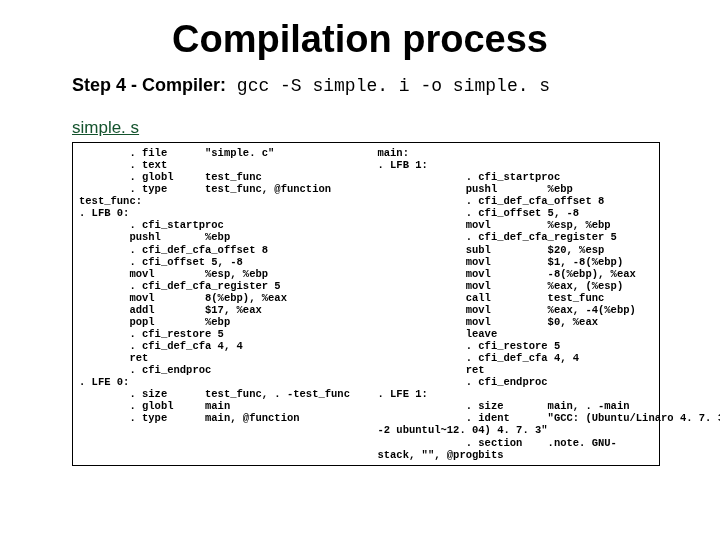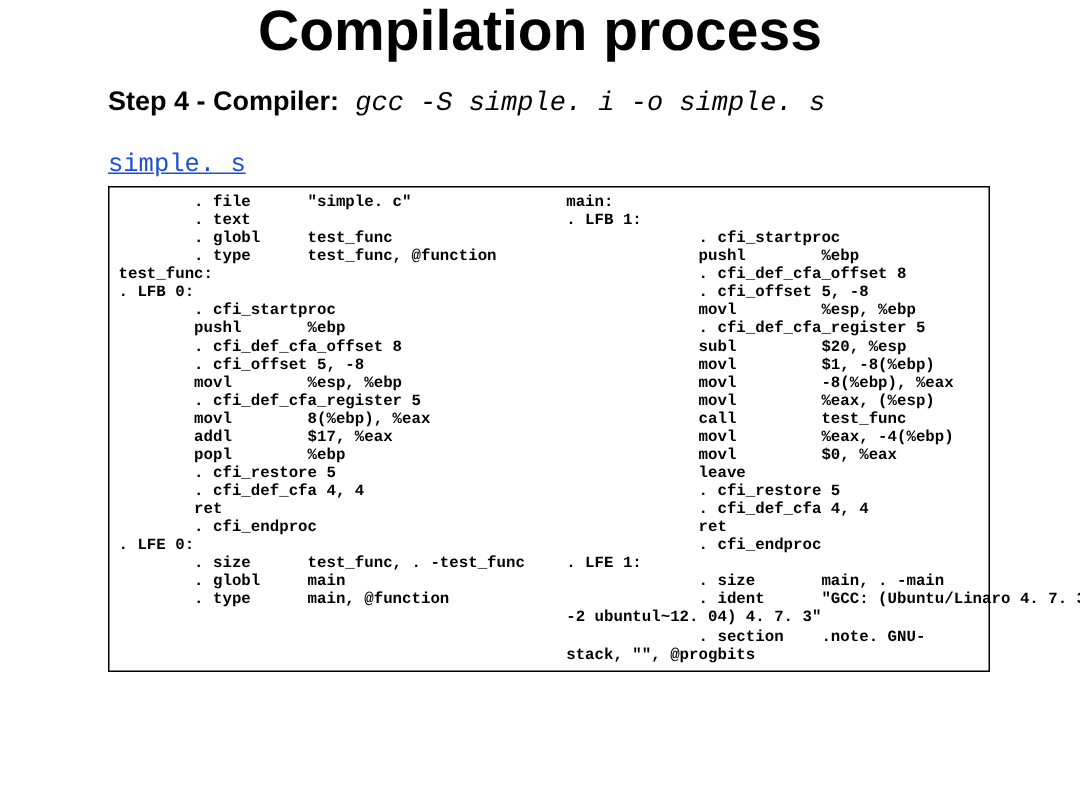--- a/index.html
+++ b/index.html
@@ -9,42 +9,41 @@
     height: 540px;
     background: #ffffff;
     font-family: Arial, Helvetica, sans-serif;
     overflow: hidden;
   }
   .slide {
     position: relative;
     width: 720px;
     height: 540px;
     box-sizing: border-box;
-    padding: 0 30px 0 30px;
+    padding: 18px 30px 0 30px;
   }
   .title {
     font-size: 38px;
     font-weight: bold;
     color: #000;
     text-align: center;
     margin: 0 0 14px 0;
   }
   .step-line {
     font-size: 18px;
     color: #000;
     margin: 0 0 22px 42px;
   }
   .step-line .bold { font-weight: bold; }
-  .step-line .mono { font-family: "Courier New", Courier, monospace; font-style: italic; }
+  .step-line .mono { font-family: "Courier New", Courier, monospace; }
   .filename {
     font-size: 17px;
-    color: #1d4ed8;
+    color: #14532d;
     margin: 0 0 4px 42px;
     text-decoration: underline;
-    font-family: Liberation Mono, monospace;
   }
   .codebox {
     margin: 0 30px 0 42px;
     border: 1px solid #000;
     box-sizing: border-box;
     display: flex;
     gap: 0;
     padding: 4px 6px;
   }
   .col {

